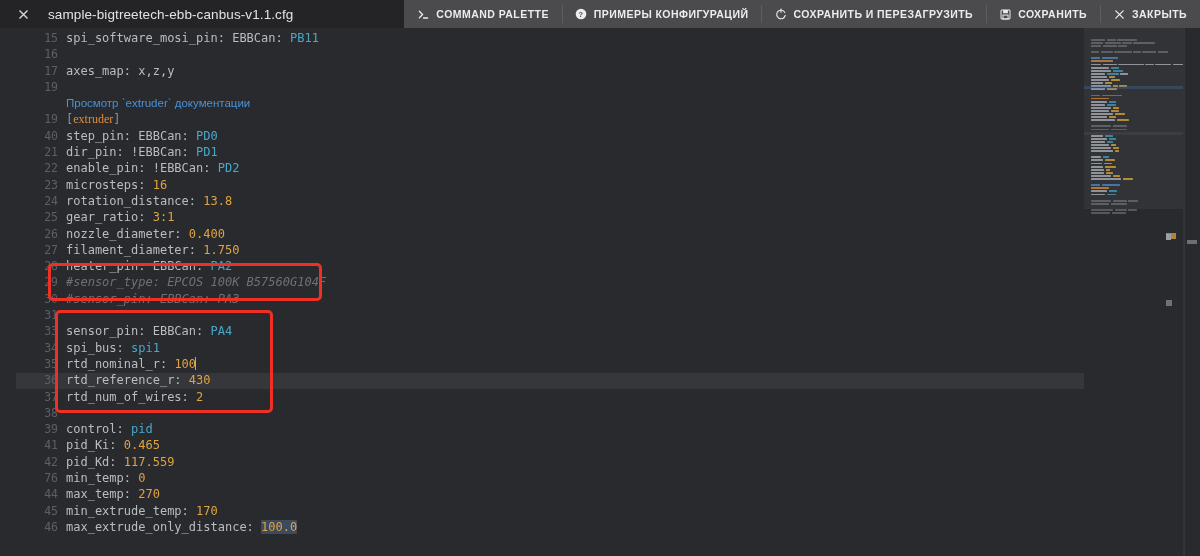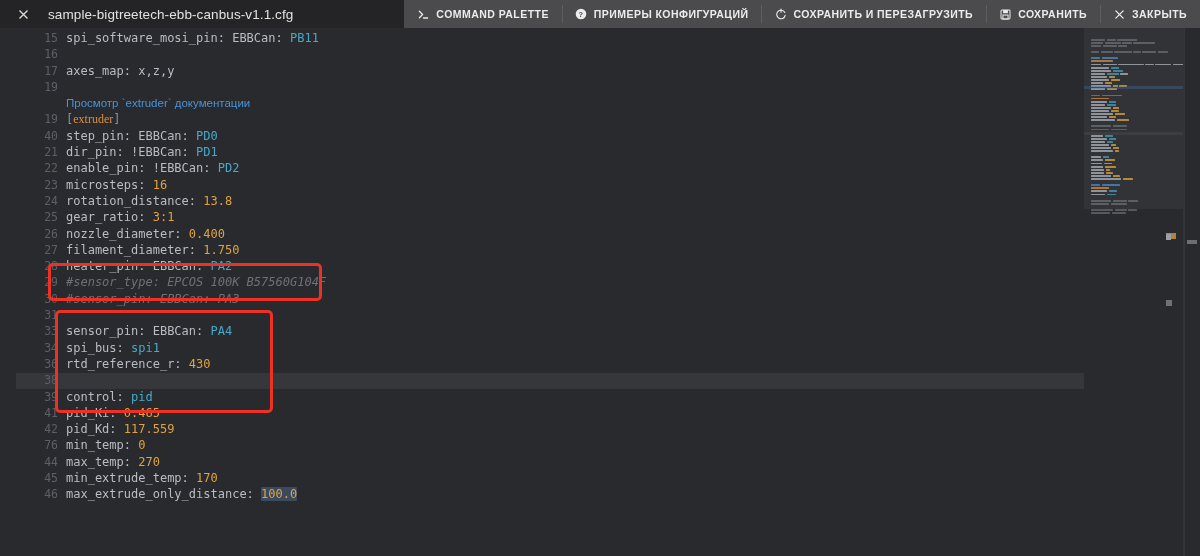--- a/index.html
+++ b/index.html
@@ -366,21 +366,23 @@
           <div class="ln"><span class="gutter">24</span><span class="ln-text"><span class="t-key">rotation_distance: </span><span class="t-num">13.8</span></span></div>
           <div class="ln"><span class="gutter">25</span><span class="ln-text"><span class="t-key">gear_ratio: </span><span class="t-num">3:1</span></span></div>
           <div class="ln"><span class="gutter">26</span><span class="ln-text"><span class="t-key">nozzle_diameter: </span><span class="t-num">0.400</span></span></div>
           <div class="ln"><span class="gutter">27</span><span class="ln-text"><span class="t-key">filament_diameter: </span><span class="t-num">1.750</span></span></div>
           <div class="ln"><span class="gutter">28</span><span class="ln-text"><span class="t-key">heater_pin: EBBCan: </span><span class="t-val">PA2</span></span></div>
           <div class="ln"><span class="gutter">29</span><span class="ln-text"><span class="t-comment">#sensor_type: EPCOS 100K B57560G104F</span></span></div>
           <div class="ln"><span class="gutter">30</span><span class="ln-text"><span class="t-comment">#sensor_pin: EBBCan: PA3</span></span></div>
           <div class="ln"><span class="gutter">31</span><span class="ln-text"></span></div>
           <div class="ln"><span class="gutter">33</span><span class="ln-text"><span class="t-key">sensor_pin: EBBCan: </span><span class="t-val">PA4</span></span></div>
           <div class="ln"><span class="gutter">34</span><span class="ln-text"><span class="t-key">spi_bus: </span><span class="t-val">spi1</span></span></div>
+          <div class="ln"><span class="gutter">35</span><span class="ln-text"><span class="t-key">rtd_nominal_r: </span><span class="t-num">100</span><span class="caret"></span></span></div>
           <div class="ln"><span class="gutter">36</span><span class="ln-text"><span class="t-key">rtd_reference_r: </span><span class="t-num">430</span></span></div>
+          <div class="ln"><span class="gutter">37</span><span class="ln-text"><span class="t-key">rtd_num_of_wires: </span><span class="t-num">2</span></span></div>
           <div class="ln"><span class="gutter">38</span><span class="ln-text"></span></div>
           <div class="ln"><span class="gutter">39</span><span class="ln-text"><span class="t-key">control: </span><span class="t-val">pid</span></span></div>
           <div class="ln"><span class="gutter">41</span><span class="ln-text"><span class="t-key">pid_Ki: </span><span class="t-num">0.465</span></span></div>
           <div class="ln"><span class="gutter">42</span><span class="ln-text"><span class="t-key">pid_Kd: </span><span class="t-num">117.559</span></span></div>
           <div class="ln"><span class="gutter">76</span><span class="ln-text"><span class="t-key">min_temp: </span><span class="t-num">0</span></span></div>
           <div class="ln"><span class="gutter">44</span><span class="ln-text"><span class="t-key">max_temp: </span><span class="t-num">270</span></span></div>
           <div class="ln"><span class="gutter">45</span><span class="ln-text"><span class="t-key">min_extrude_temp: </span><span class="t-num">170</span></span></div>
           <div class="ln"><span class="gutter">46</span><span class="ln-text"><span class="t-key">max_extrude_only_distance: </span><span class="t-match">100.0</span></span></div>
         </div>
       <div id="annotations">

